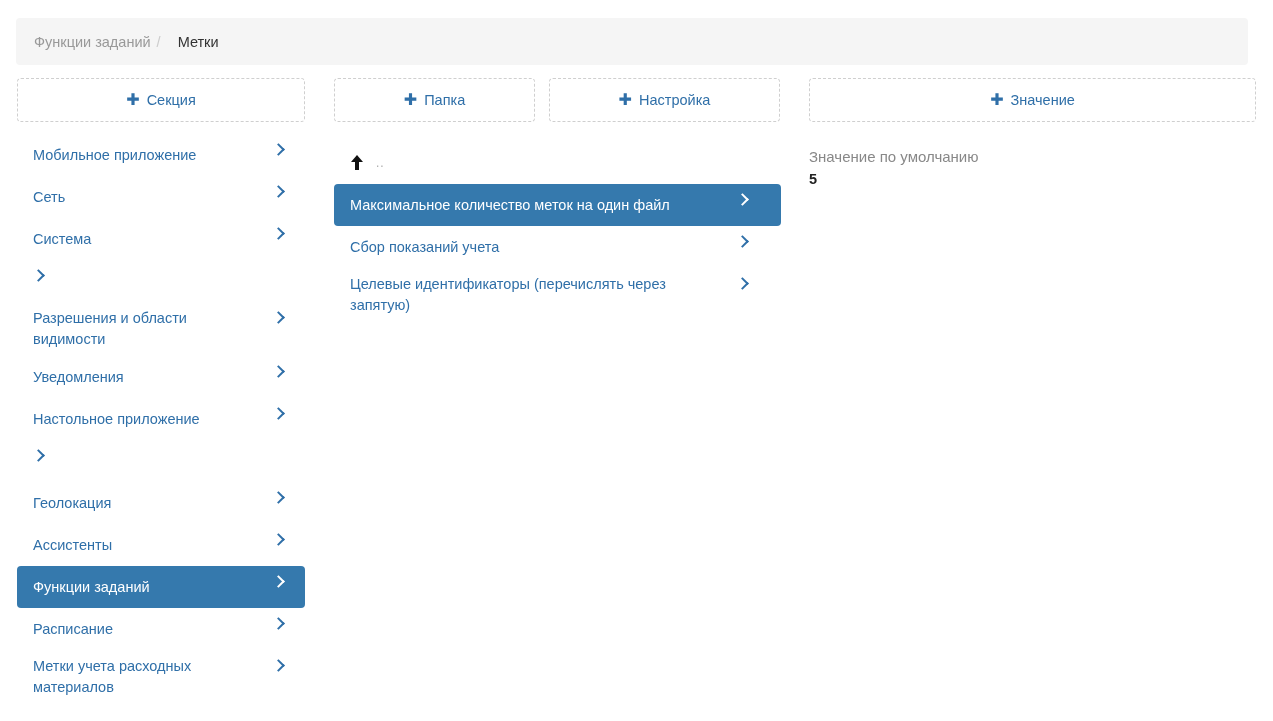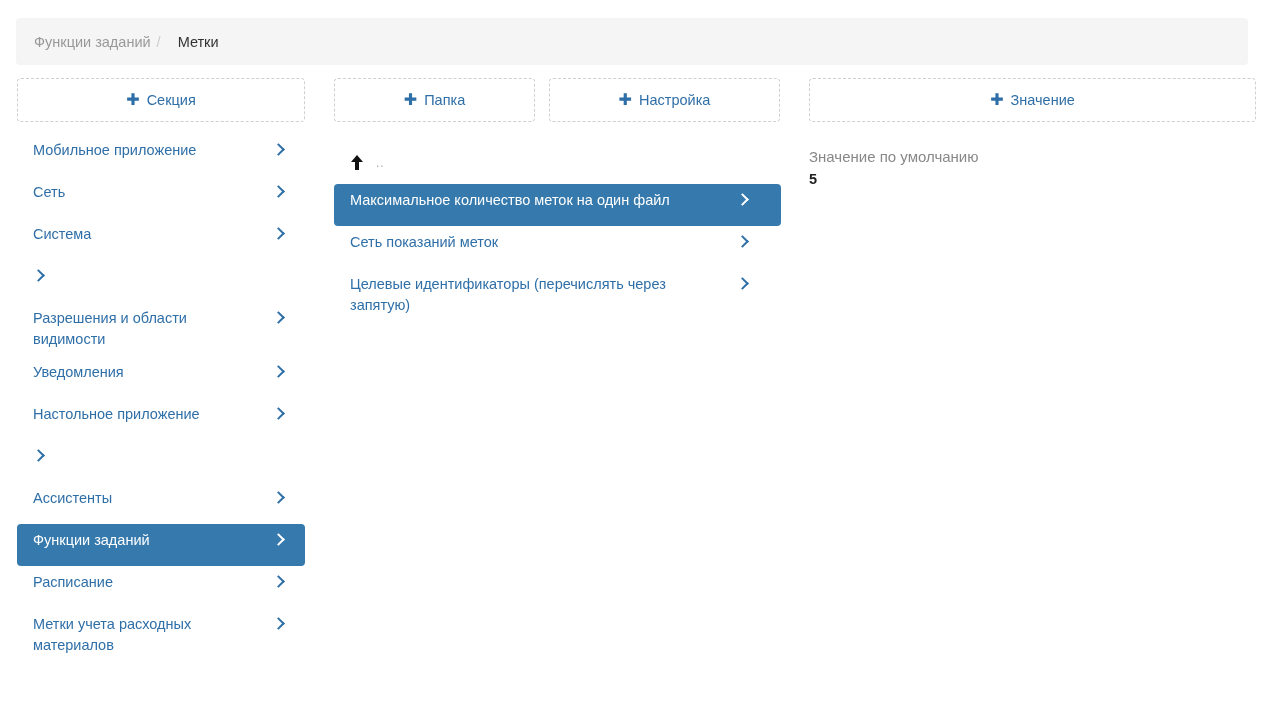--- a/index.html
+++ b/index.html
@@ -92,20 +92,21 @@
   .add-label { line-height: 1; }
 
   
   .list {
     margin-top: 12px;
   }
   .row {
     position: relative;
     box-sizing: border-box;
     display: flex;
+    align-items: center;
     justify-content: space-between;
     min-height: 42px;
     padding: 6px 14px 6px 16px;
     border-radius: 4px;
     color: #2f6fa8;
     font-size: 14.5px;
     line-height: 21px;
     cursor: pointer;
     background: transparent;
   }
@@ -260,20 +261,24 @@
         <span class="chev"></span>
       </div>
       <div class="row">
         <span class="row-label">Настольное приложение</span>
         <span class="chev"></span>
       </div>
       <div class="row">
         <span class="chev"></span>
       </div>
       <div class="row">
+        <span class="row-label">Геолокация</span>
+        <span class="chev"></span>
+      </div>
+      <div class="row">
         <span class="row-label">Ассистенты</span>
         <span class="chev"></span>
       </div>
       <div class="row selected">
         <span class="row-label">Функции заданий</span>
         <span class="chev"></span>
       </div>
       <div class="row">
         <span class="row-label">Расписание</span>
         <span class="chev"></span>
@@ -302,21 +307,21 @@
   <div class="merged-list">
     <div class="up-row">
       <span class="up-icon"></span>
       <span class="up-label">..</span>
     </div>
     <div class="row selected">
       <span class="row-label">Максимальное количество меток на один файл</span>
       <span class="chev"></span>
     </div>
     <div class="row">
-      <span class="row-label">Сеть показаний меток</span>
+      <span class="row-label">Сбор показаний учета</span>
       <span class="chev"></span>
     </div>
     <div class="row">
       <span class="row-label">Целевые идентификаторы (перечислять через запятую)</span>
       <span class="chev"></span>
     </div>
   </div>
 
   <div class="col col-values">
     <div class="add-btn">

